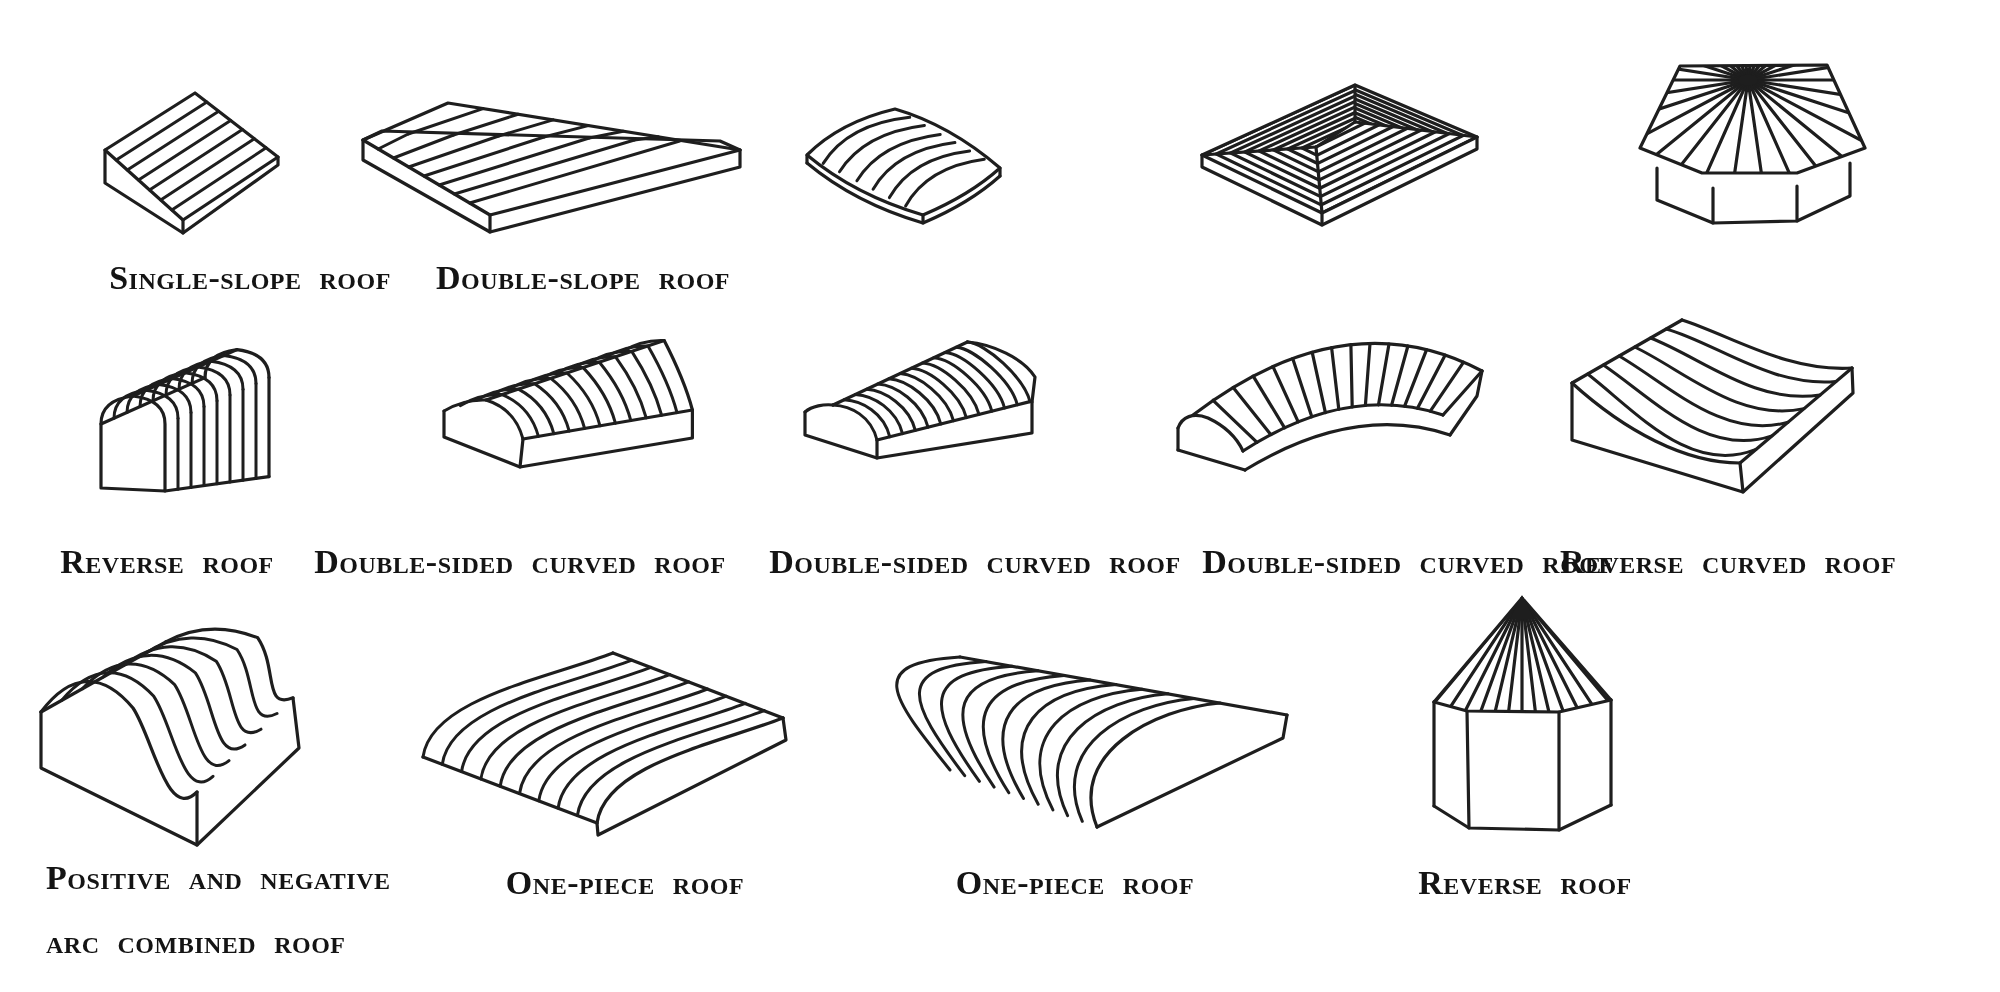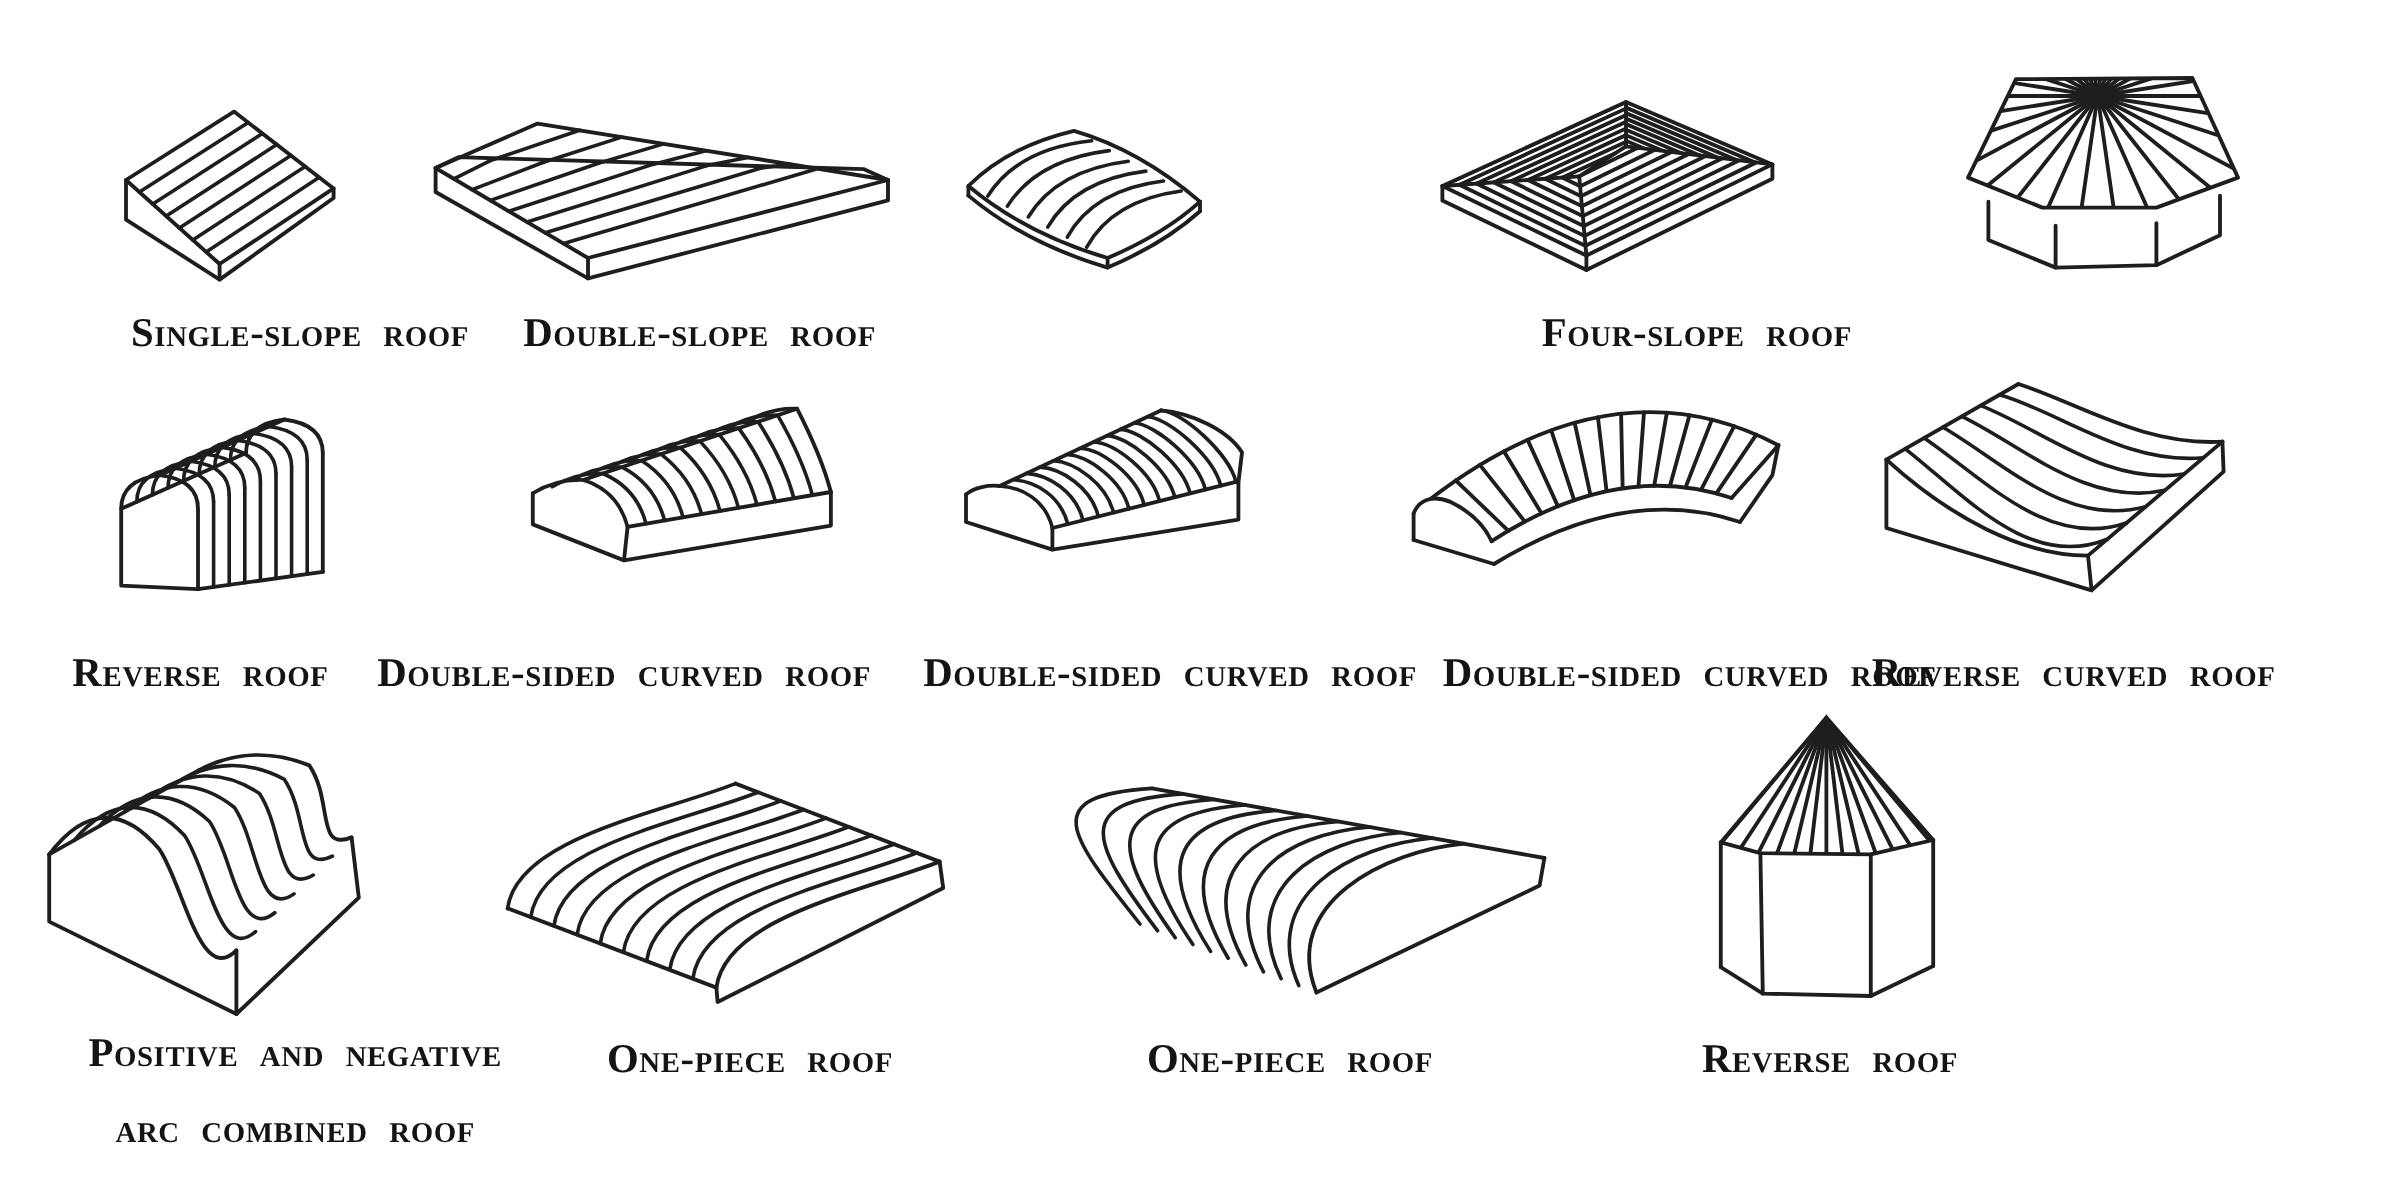--- a/index.html
+++ b/index.html
@@ -1,17 +1,17 @@
 <!DOCTYPE html>
 <html><head>
 <meta charset="utf-8">
 <style>
   html,body{margin:0;padding:0;background:#ffffff;}
   #canvas{position:relative;width:2000px;height:992px;background:#ffffff;overflow:hidden;
-          font-family:"Liberation Serif",serif;text-align:center;}
+          font-family:"Liberation Serif",serif;}
   .fig{position:absolute;}
   .fig svg{display:block;overflow:visible;}
   #canvas svg path,#canvas svg line,#canvas svg polyline,#canvas svg ellipse{
      fill:none;stroke:#1e1e1e;stroke-width:3.2;stroke-linecap:round;stroke-linejoin:round;}
   #canvas svg .wf{fill:#ffffff;}
   #canvas svg .ink{fill:#1e1e1e;stroke:none;}
   #canvas svg .h{stroke-width:3;}
   .lbl{position:absolute;font-weight:700;font-size:34px;line-height:38px;color:#141414;
        font-variant:small-caps;letter-spacing:.5px;word-spacing:9px;white-space:nowrap;}
   .lbl.center{transform:translateX(-50%);}
@@ -384,21 +384,20 @@
       <line x1="37" y1="128" x2="39" y2="245"></line>
       <line x1="129" y1="129" x2="129" y2="247"></line>
       <line x1="181" y1="117" x2="181" y2="222"></line>
       <path d="M4 223 L39 245 L129 247 L181 222"></path>
       <path class="ink" d="M92 12 L80 36 L104 36 Z"></path>
     </svg>
   </div>
 
   <div class="lbl center" style="left:250px;top:259px">Single-slope roof</div>
   <div class="lbl center" style="left:583px;top:259px">Double-slope roof</div>
-  <div class="lbl center" style="left:1414px;top:259px">Four-slope roof</div>
   <div class="lbl center" style="left:167px;top:543px">Reverse roof</div>
   <div class="lbl center" style="left:520px;top:543px">Double-sided curved roof</div>
   <div class="lbl center" style="left:975px;top:543px">Double-sided curved roof</div>
   <div class="lbl center" style="left:1408px;top:543px">Double-sided curved roof</div>
   <div class="lbl two" style="left:46px;top:846px">Positive and negative arc combined roof</div>
   <div class="lbl center" style="left:1728px;top:543px">Reverse curved roof</div>
   <div class="lbl center" style="left:625px;top:864px">One-piece roof</div>
   <div class="lbl center" style="left:1075px;top:864px">One-piece roof</div>
   <div class="lbl center" style="left:1525px;top:864px">Reverse roof</div>
 

